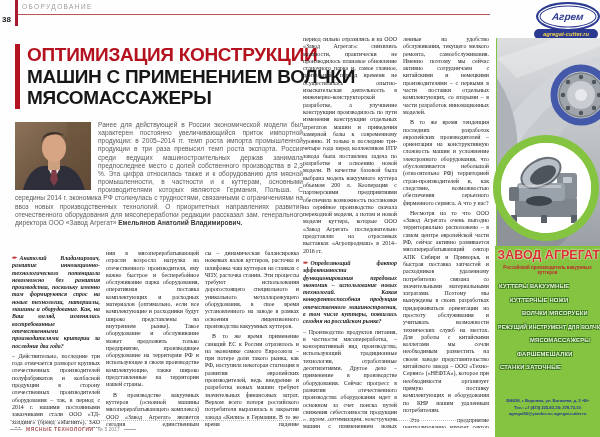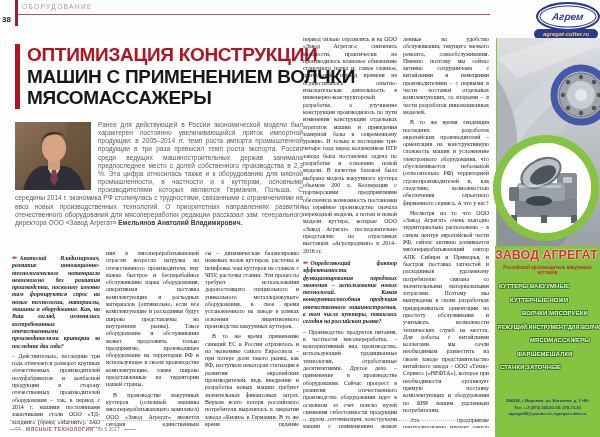--- a/index.html
+++ b/index.html
@@ -41,21 +41,21 @@
   .ad-logo{position:absolute;left:536px;top:2px;width:60px;height:25px;border:2px solid #2b3990;
            border-radius:50%;background:#fff;box-shadow:inset 0 0 0 1.5px #fff,inset 0 0 0 2.5px #2b3990;
            display:flex;align-items:center;justify-content:center;}
   .ad-logo span{font-weight:bold;font-style:italic;font-size:10px;color:#2b3990;transform:skewX(-6deg);}
   .ad-site{position:absolute;left:534px;top:29px;width:64px;height:10px;background:#2b3990;border-radius:5px;
            color:#f6d44d;font-weight:bold;font-style:italic;font-size:5.8px;line-height:10px;text-align:center;}
   .ad-photo{position:absolute;left:496px;top:38px;width:104px;height:208px;overflow:hidden;border-left:1.5px solid #85c440;}
   .ad-panel{position:absolute;left:495px;top:246px;width:105px;height:191px;background:#85c440;}
   .ad-ring{position:absolute;left:493px;top:135px;width:106px;height:106px;border-radius:50%;background:#85c440;}
   .ad-circle{position:absolute;left:501px;top:143px;width:90px;height:90px;border-radius:50%;background:#fff;overflow:hidden;}
-  .ad-brand{position:absolute;left:495px;top:248px;width:86px;text-align:right;font-weight:bold;font-size:12.5px;
+  .ad-brand{position:absolute;left:495px;top:248px;width:105px;text-align:right;font-weight:bold;font-size:12.5px;
             color:#d6302c;text-shadow:0 0 1px #fff,0 0 2px #fff;white-space:nowrap;}
   .ad-tagline{position:absolute;left:495px;top:265px;width:105px;text-align:center;font-weight:bold;
               font-size:4.5px;color:#c0272d;}
   .ad-products{position:absolute;left:497px;top:283px;width:102px;}
   .ad-products div{font-weight:bold;font-size:5.8px;letter-spacing:.2px;color:#eef6d8;margin-bottom:7.5px;white-space:nowrap;
        text-shadow:0.8px 0.8px 0 #2f6b1f,-0.8px -0.8px 0 #2f6b1f,0.8px -0.8px 0 #2f6b1f,-0.8px 0.8px 0 #2f6b1f;}
   .pl0{margin-left:2px;} .pl1{margin-left:13px;} .pl2{margin-left:25px;} .pl3{margin-left:1px;font-size:5.2px !important;}
   .pl4{margin-left:33px;} .pl5{margin-left:20px;} .pl6{margin-left:3px;}
   .ad-contacts{position:absolute;left:495px;top:398px;width:105px;text-align:center;color:#2b3990;
                font-weight:bold;font-size:4.4px;line-height:6.6px;letter-spacing:-0.15px;}

